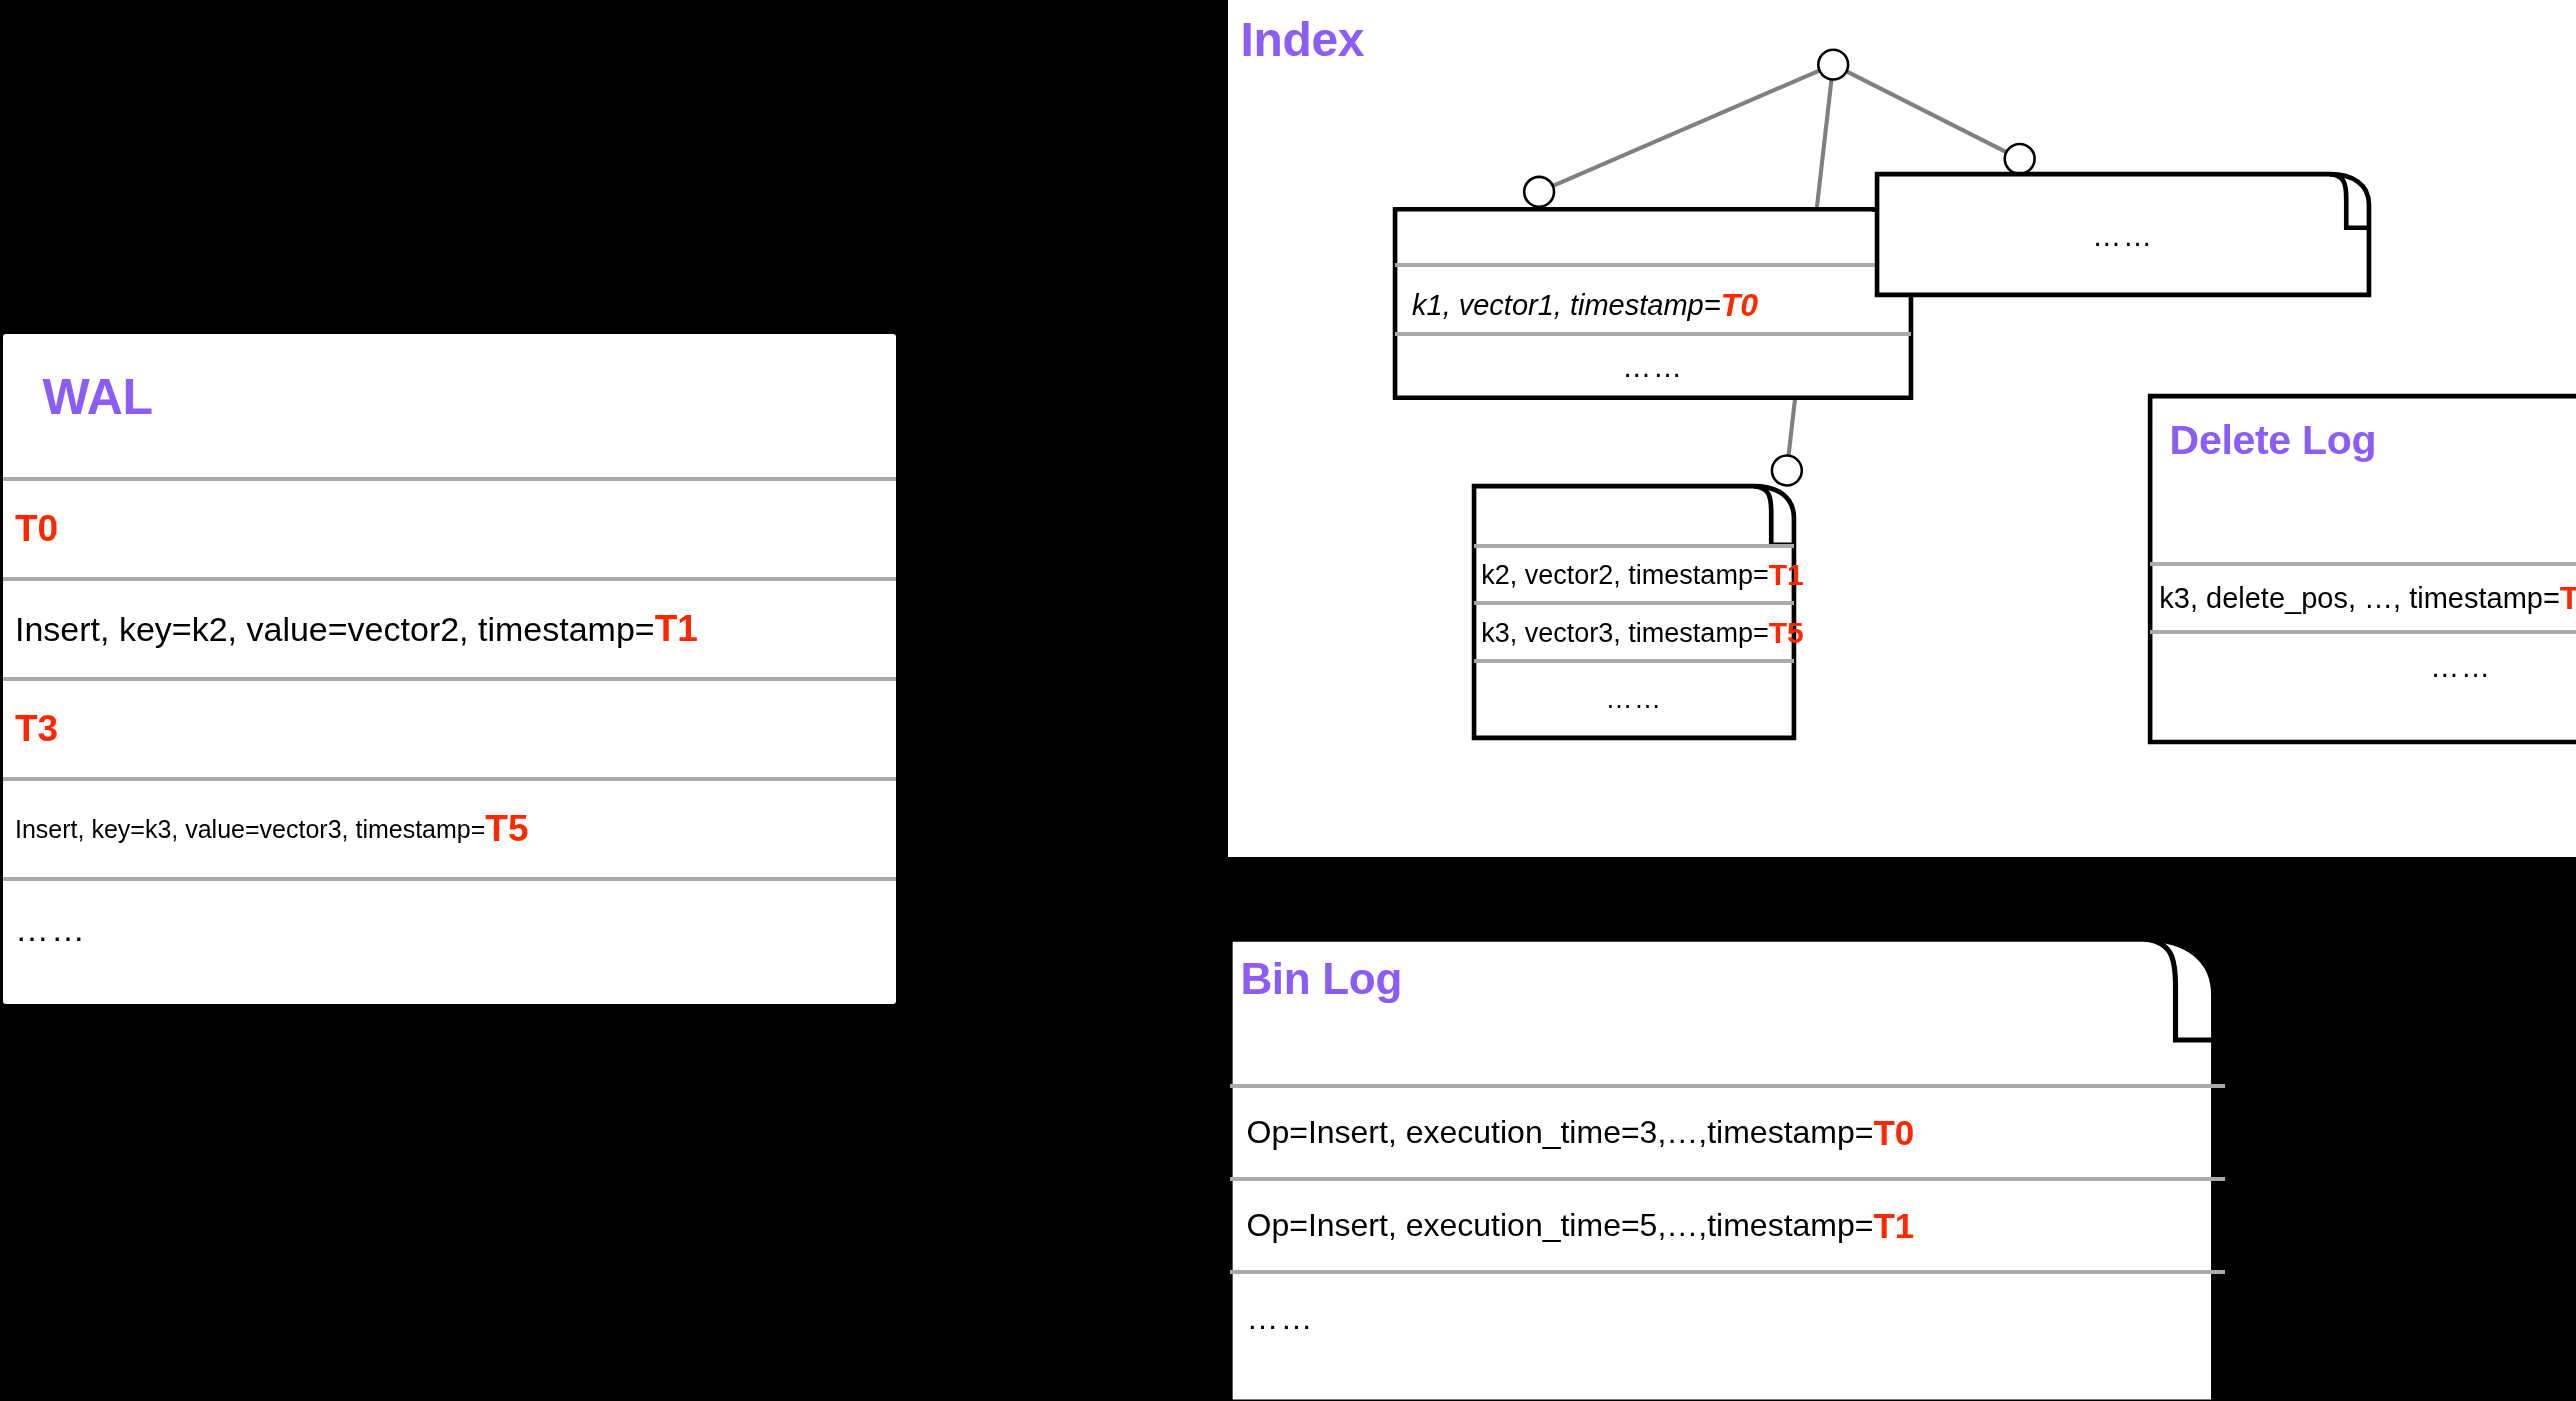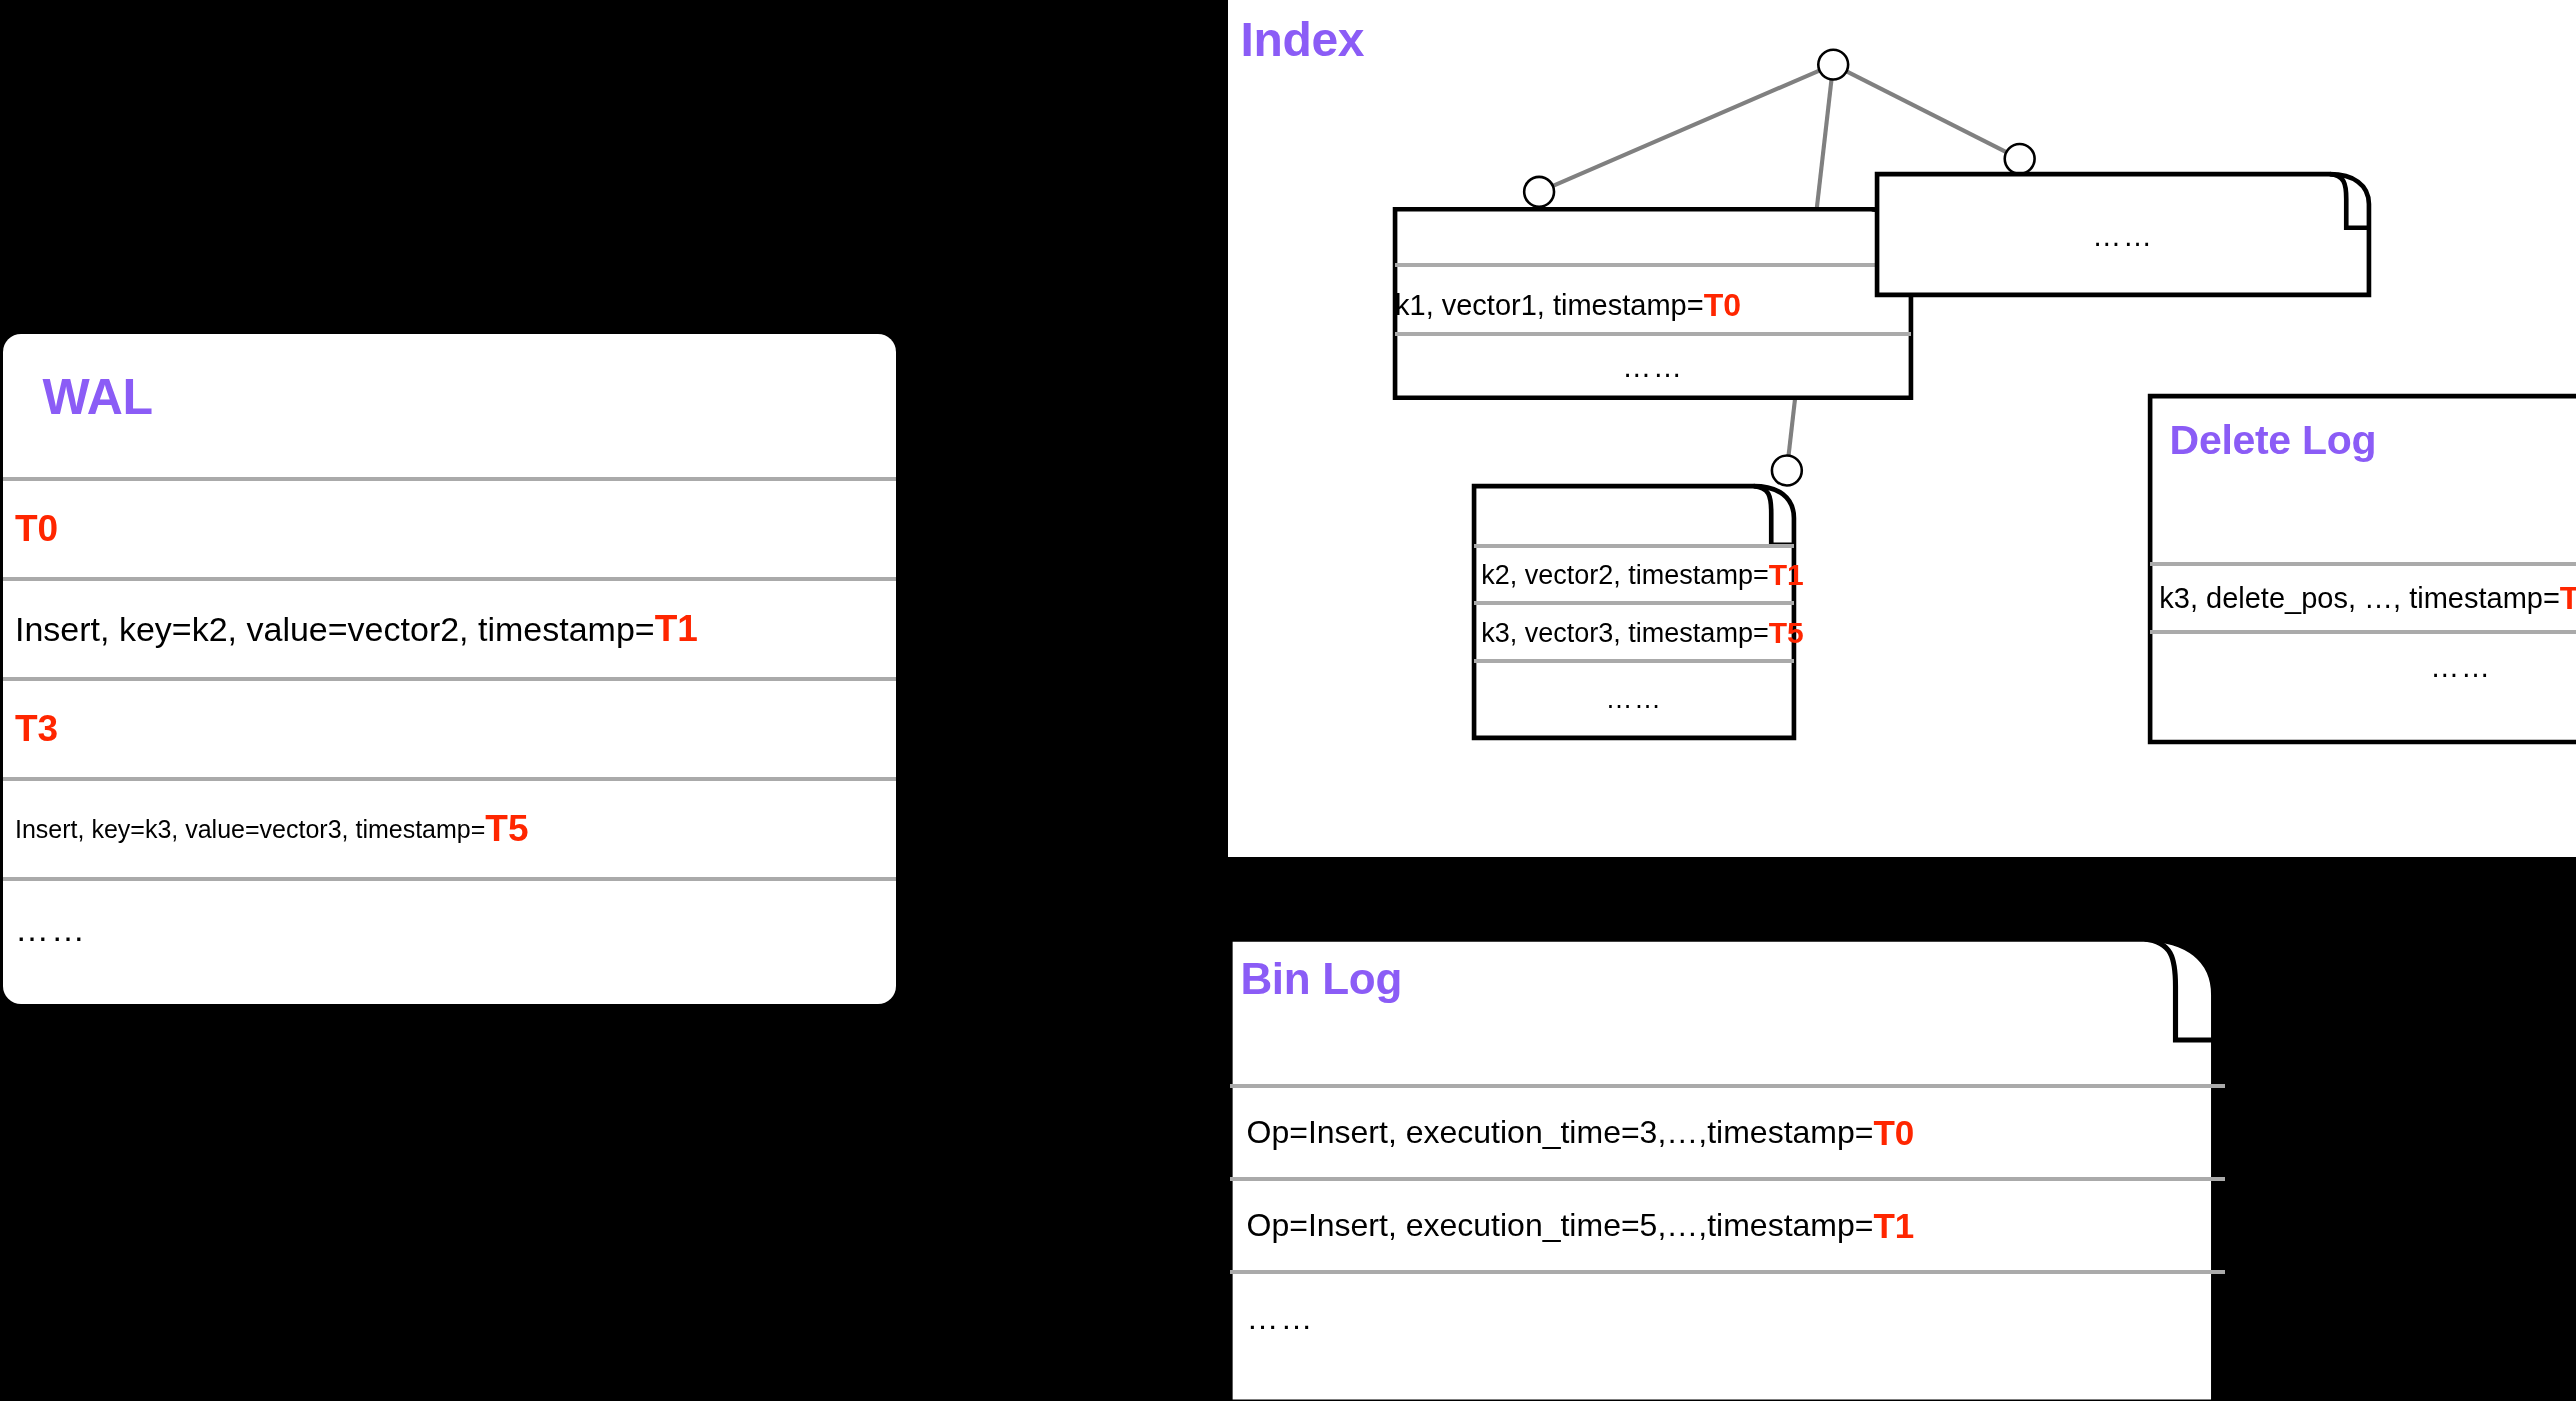--- a/index.html
+++ b/index.html
@@ -4,21 +4,21 @@
 <style>
   html,body{margin:0;padding:0;background:#000;}
   body{
     font-family:"Liberation Sans", sans-serif;
     width:2817px;height:1402px;position:relative;overflow:hidden;
   }
   .stage{position:absolute;inset:0;}
 
   
   .panel{position:absolute;background:#fff;box-sizing:border-box;}
-  .panel.rounded{border-radius:18px;}
+  .panel.rounded{border-radius:3px;}
 
   .hdr{
     position:absolute;font-weight:bold;color:#8b5cf6;
     letter-spacing:-0.3px;white-space:nowrap;
   }
 
   .row{
     position:absolute;left:0;right:0;
     display:flex;align-items:center;
     box-sizing:border-box;color:#000;
@@ -89,21 +89,21 @@
       <circle class="node" cx="1537" cy="308" r="29"></circle>
     </svg>
 
     <div class="doc" style="left:165px;top:207px;width:520px;height:193px;">
       <svg width="520" height="193" viewBox="0 0 1010 374">
         <path d="M4 4 H 930 C 975 4 1006 24 1006 62 V 370 H 4 Z" fill="#ffffff" stroke="#000000" stroke-width="9"></path>
         <path d="M930 4 C 958 6 962 22 962 52 V 110 H 1006" fill="none" stroke="#000000" stroke-width="9"></path>
       </svg>
       <div class="content">
         <div class="divider" style="top:56px;left:2.1px;right:2.1px;"></div>
-        <div class="row" style="top:60px;height:76px;padding-left:2px;">
+        <div class="row" style="top:60px;height:76px;padding-left:19px;font-style:italic;">
           <span class="txt" style="font-size:29px;">k1, vector1, timestamp=</span>
             <span class="ts" style="font-size:32px;">T0</span>
         </div>
         <div class="divider" style="top:125px;left:2.1px;right:2.1px;"></div>
         <div class="row" style="top:129px;height:62px;justify-content:center;">
           <span class="txt dots" style="font-size:29px;">……</span>
         </div>
       </div>
     </div>
 

